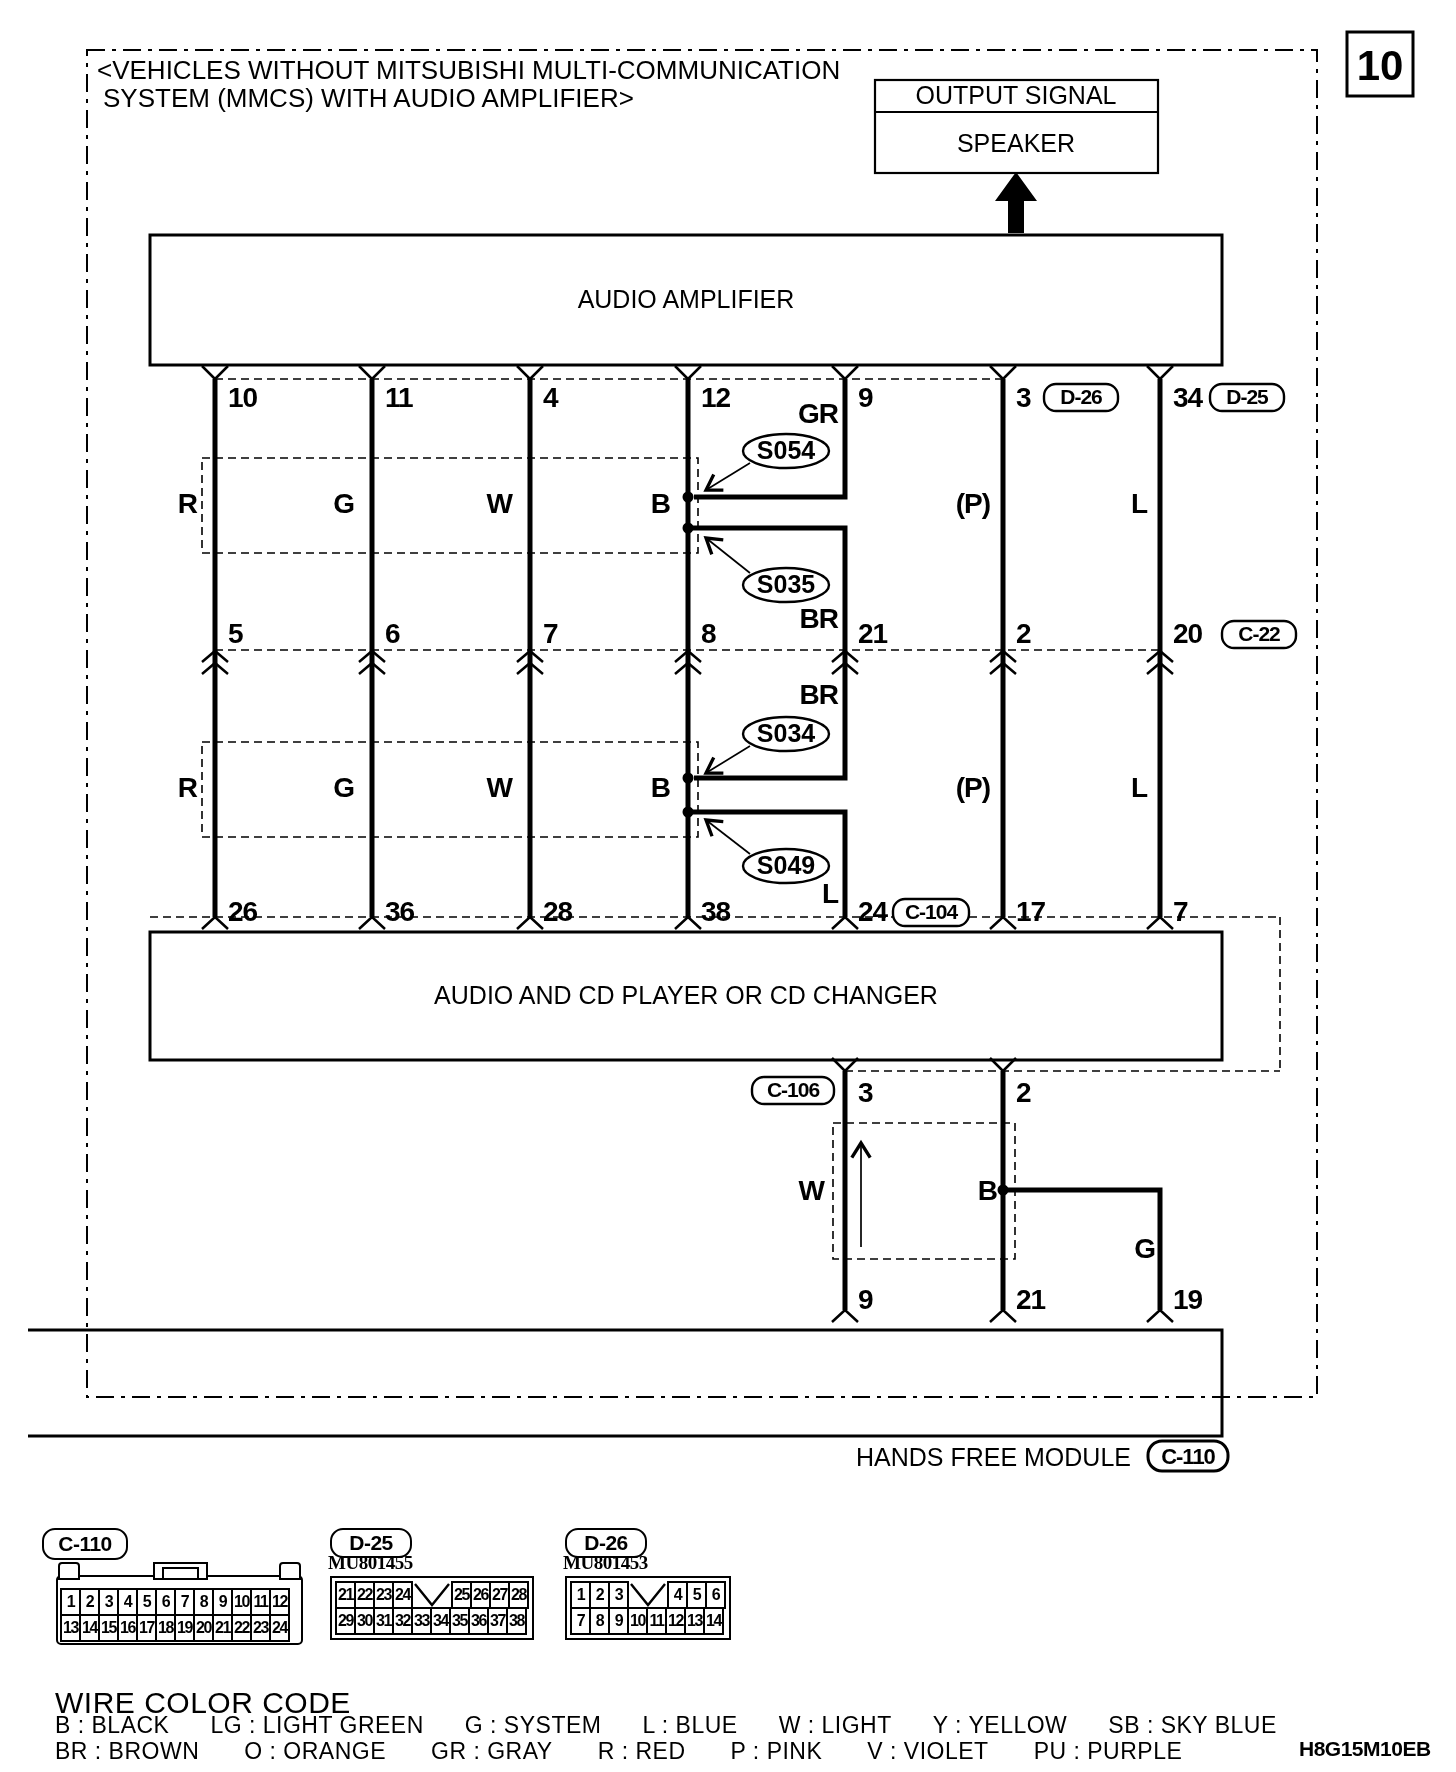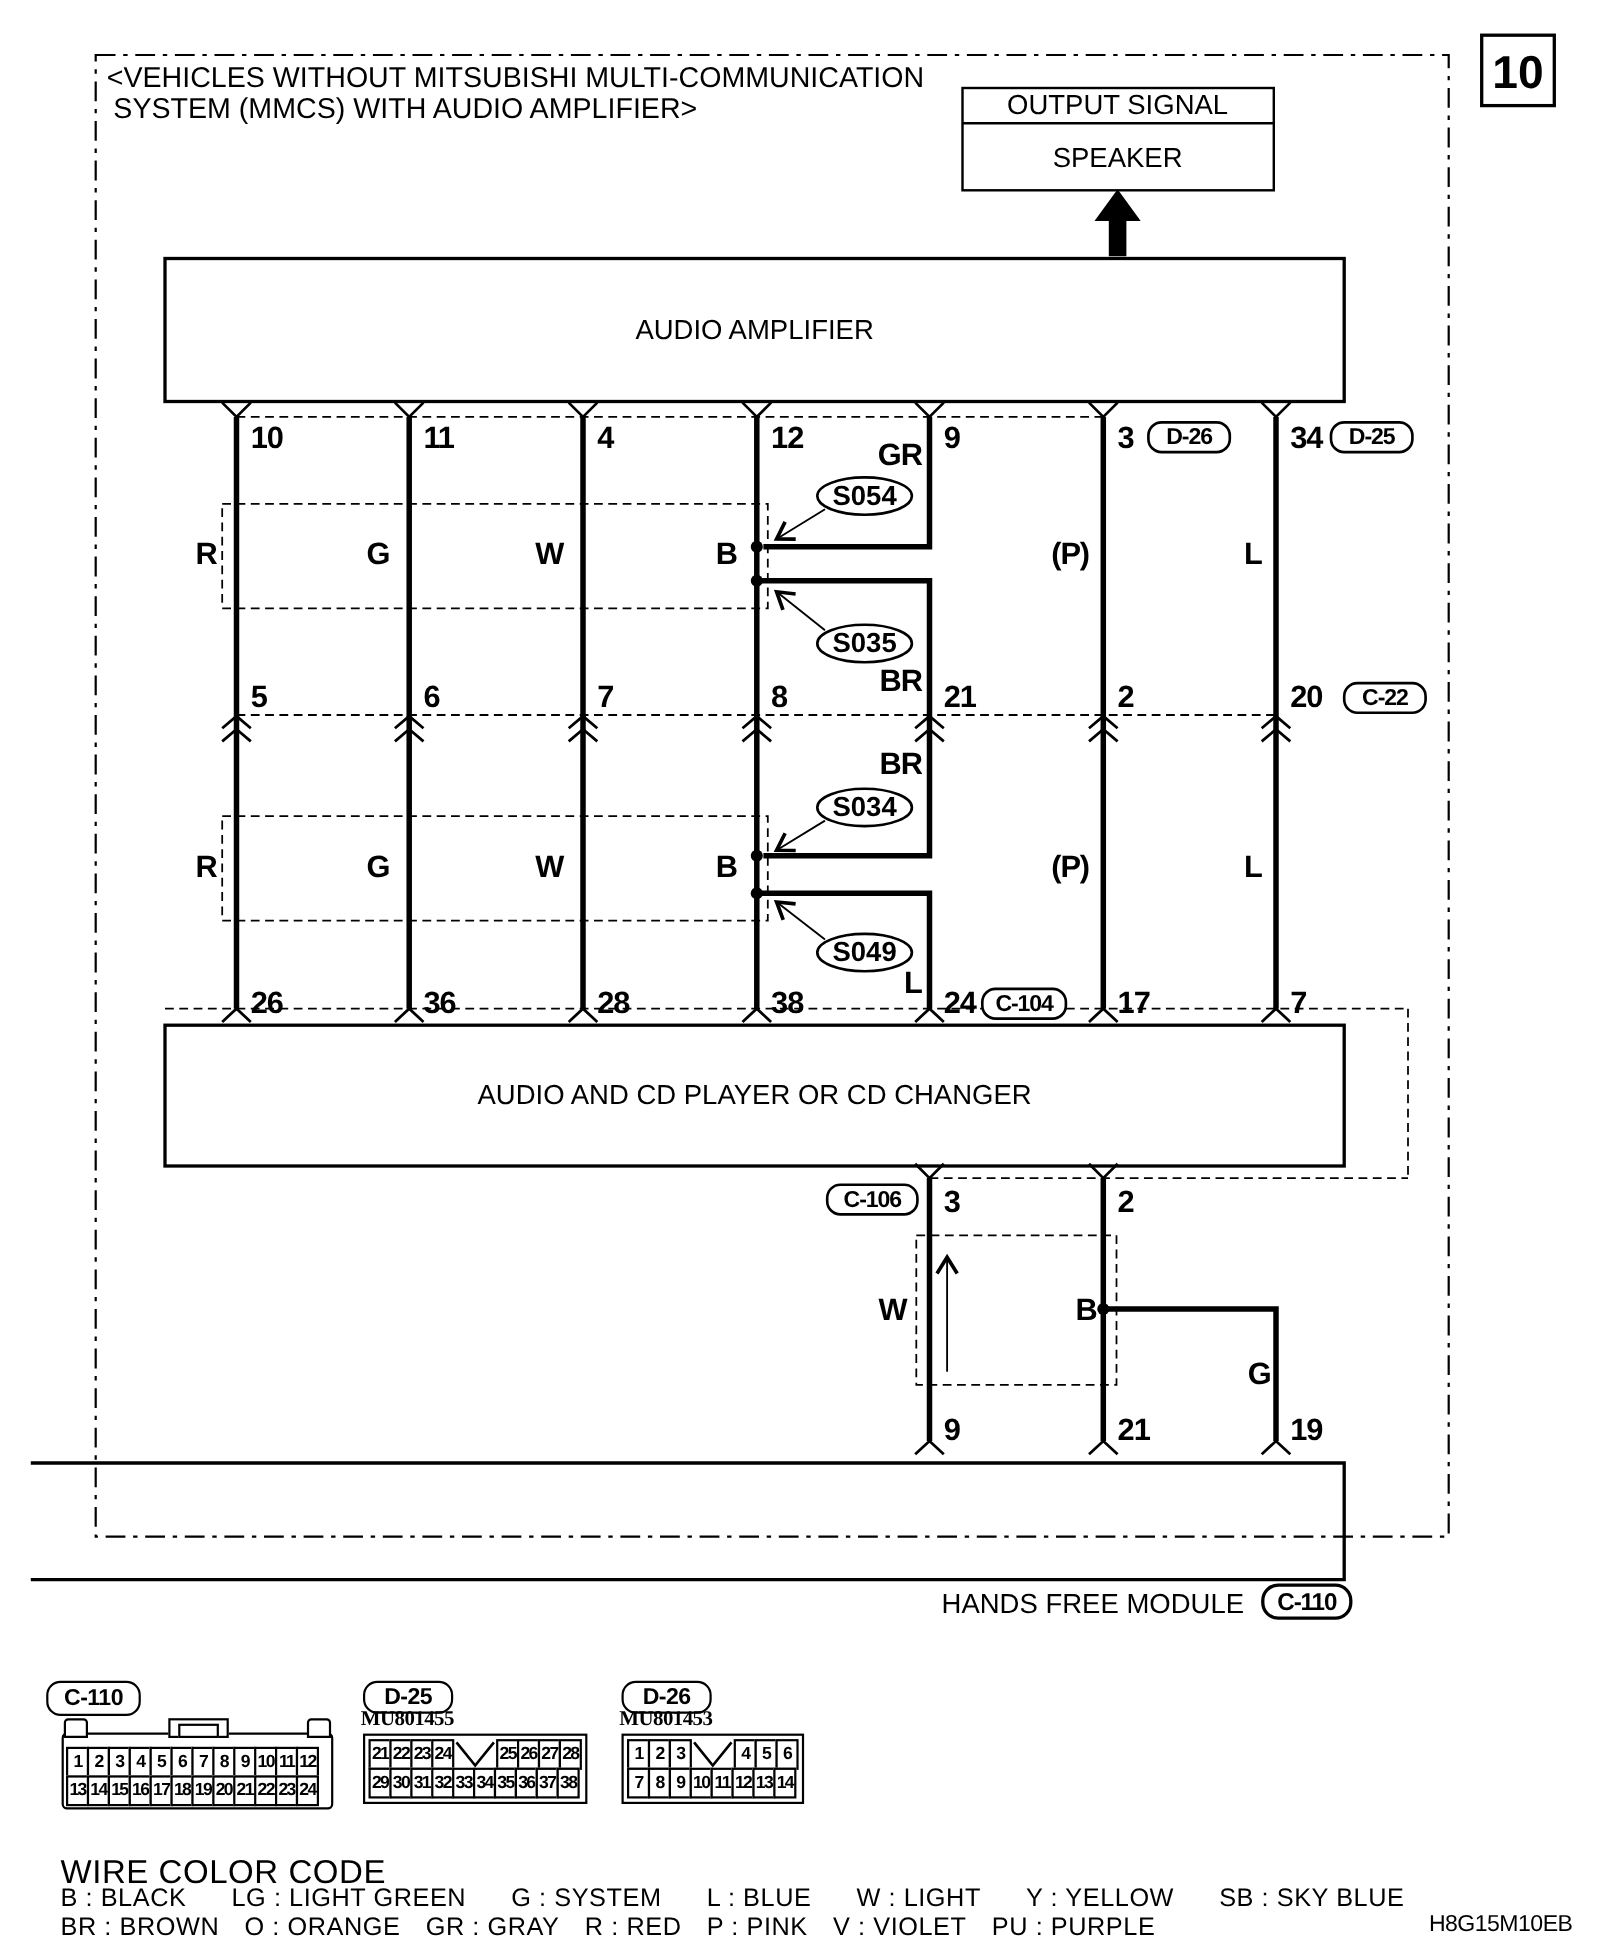--- a/index.html
+++ b/index.html
@@ -42,22 +42,22 @@
   .pcell {
     width:21px; height:28px; border:2px solid #000; margin-left:-2px; flex:none;
     display:flex; align-items:center; justify-content:center;
     font-weight:bold; font-size:16px; letter-spacing:-1.5px; background:#fff; box-sizing:border-box;
   }
   .cellgroup .pcell:first-child { margin-left:0; }
   .notch { width:38px; height:28px; position:relative; flex:none; }
   .legend-title { position:absolute; left:55px; top:1686px; font-size:30px; letter-spacing:0.5px; }
   .legend-row { position:absolute; display:flex; font-size:23px; letter-spacing:0.5px; white-space:nowrap; }
   .legend-row1 { left:55px; top:1712px; gap:41px; }
-  .legend-row2 { left:55px; top:1738px; gap:23px; }
-  .doccode { position:absolute; left:1299px; top:1737px; font-weight:normal; font-size:21px; letter-spacing:-0.5px; }
+  .legend-row2 { left:55px; top:1738px; gap:45px; }
+  .doccode { position:absolute; left:1299px; top:1737px; font-weight:bold; font-size:21px; letter-spacing:-0.5px; }
   .shellpart { position:absolute; border:2.5px solid #000; background:#fff; box-sizing:border-box; }
 </style>
 </head>
 <body>
 
 <svg id="diagram" width="1456" height="1772" viewBox="0 0 1456 1772">
   <defs>
     <marker id="ah" viewBox="0 0 12 12" refX="10" refY="6" markerWidth="13" markerHeight="13" orient="auto">
       <path d="M2,1 L10,6 L2,11" fill="none" stroke="#000" stroke-width="1.8"></path>
     </marker>

